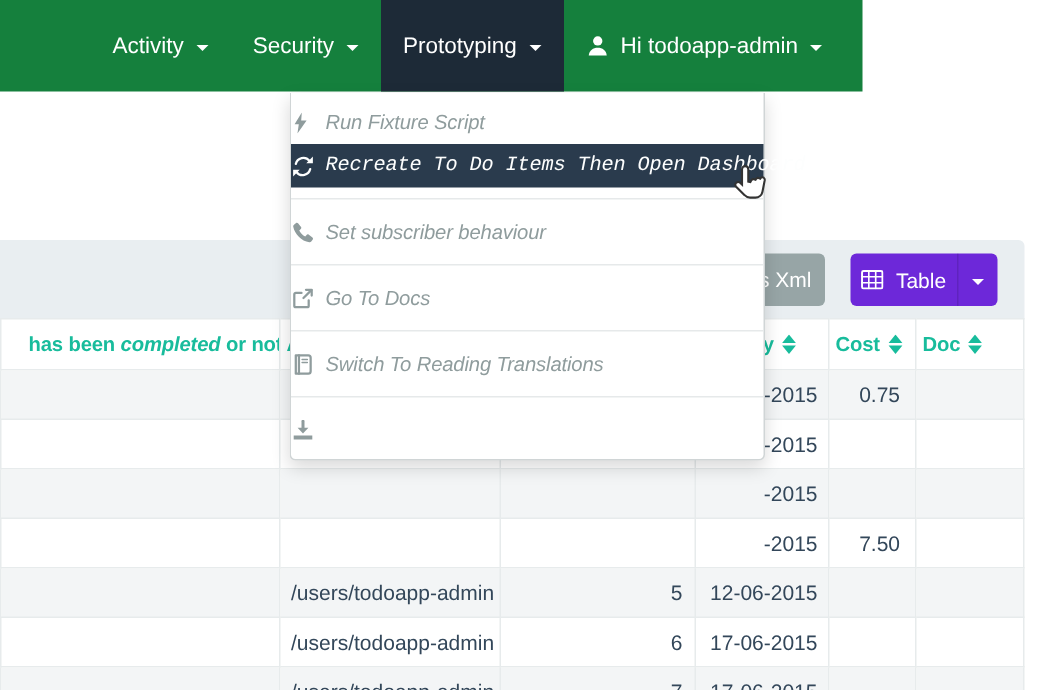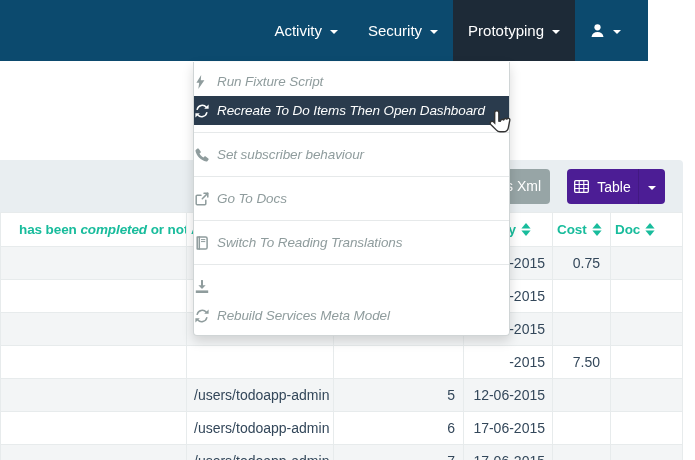--- a/index.html
+++ b/index.html
@@ -1,32 +1,32 @@
 <!DOCTYPE html>
 <html><head>
 <meta charset="utf-8">
 <style>
   * { margin:0; padding:0; box-sizing:border-box; }
   html,body { background:#fff; }
   body { font-family:"Liberation Sans", sans-serif; }
   .stage { position:relative; width:695px; height:460px; overflow:hidden; background:#fff; }
 
   
-  .navbar { position:absolute; top:0; left:0; width:648px; height:61px; background:#0c4a6e; z-index:20; }
+  .navbar { position:absolute; top:0; left:0; width:575px; height:61px; background:#15803d; z-index:20; }
   .nav-items { position:absolute; top:0; right:12px; height:61px; display:flex; align-items:stretch; }
   .nav-item { display:flex; align-items:center; gap:8px; padding:0 15px; color:#fff; font-size:15px; cursor:pointer; text-decoration:none; white-space:nowrap; }
   .nav-item.active { background:#1d2a37; }
   .caret { display:inline-block; width:0; height:0; border-left:4px solid transparent; border-right:4px solid transparent; border-top:4px solid currentColor; margin-top:2px; }
   .nav-item svg { width:15px; height:15px; }
 
   
   .panel-heading { position:absolute; top:160px; left:0; width:683px; height:52px; background:#e9eef1; border-radius:0 4px 0 0; z-index:5; }
   .btn { border:none; border-radius:4px; color:#fff; font-size:14px; font-family:inherit; cursor:pointer; }
   .btn-xml { position:absolute; top:9px; left:455px; width:95px; height:35px; background:#97a5a6; text-align:right; padding-right:9px; line-height:35px; }
-  .btn-table { position:absolute; top:9px; left:567px; width:98px; height:35px; background:#4c1d95; display:flex; align-items:stretch; padding:0; }
+  .btn-table { position:absolute; top:9px; left:567px; width:98px; height:35px; background:#6d28d9; display:flex; align-items:stretch; padding:0; }
   .btn-table-main { flex:1; display:flex; align-items:center; justify-content:center; gap:8px; font-size:14px; color:#fff; }
   .btn-table-caret { width:27px; display:flex; align-items:center; justify-content:center; border-left:1px solid rgba(0,0,0,.12); color:#fff; }
   .btn-table svg { width:15px; height:13px; }
 
   
   table.items { position:absolute; top:212px; left:0; width:682px; border-collapse:collapse; table-layout:fixed; background:#fff; z-index:1; }
   .items th, .items td { border:1px solid #e7ebec; overflow:hidden; white-space:nowrap; }
   .items th { height:34px; color:#18bc9c; font-size:13.5px; font-weight:600; letter-spacing:-0.1px; text-align:left; padding:0 4px; cursor:pointer; }
   .items th em { font-style:italic; font-weight:700; }
   .items td { height:33px; font-size:14px; color:#33475a; padding:0 6px; }
@@ -36,21 +36,21 @@
   .items td.cell-at { padding-left:7px; }
   .items td.cell-num { text-align:right; padding-right:8px; }
   .items td.cell-due { text-align:right; padding-right:7px; }
   .items td.cell-cost { text-align:right; padding-right:10px; }
   .sort { width:10px; height:13px; vertical-align:-2px; margin-left:5px; fill:#18bc9c; }
 
   
   .dropdown { position:absolute; top:62px; left:193px; width:317px; background:#fff; border:1px solid #d0d5d6; border-top:none; border-radius:0 0 4px 4px; box-shadow:0 5px 12px rgba(0,0,0,.15); padding:5px 0; z-index:30; }
   .menu-item { height:29px; display:flex; align-items:center; gap:8px; padding:0 1px; color:#8f9c9d; font-style:italic; font-size:13.5px; letter-spacing:-0.1px; white-space:nowrap; cursor:pointer; }
   .menu-item svg { width:14px; height:14px; flex:none; }
-  .menu-item.active { background:#2a3b4d; color:#fdfefe; }
+  .menu-item.active { background:#2a3b4d; color:#fdfefe;font-family:Liberation Mono, monospace; }
   .menu-divider { height:1px; background:#e6e9ea; margin:7px 0; }
 
   .icon-stroke { fill:none; stroke:currentColor; stroke-width:1.5; stroke-linecap:round; stroke-linejoin:round; }
   .icon-fill { fill:currentColor; }
 
   
   .cursor { position:absolute; top:109px; left:487px; width:26px; height:30px; z-index:40; pointer-events:none; }
 </style>
 </head>
 <body>
@@ -222,20 +222,21 @@
         <i class="caret"></i>
       </a>
       <a class="nav-item active">
         <span>Prototyping</span>
         <i class="caret"></i>
       </a>
       <a class="nav-item">
         <svg viewBox="0 0 14 14" style="fill:#fff">
             <use href="#def-user"></use>
           </svg>
+        <span>Hi todoapp-admin</span>
         <i class="caret"></i>
       </a>
     </div>
   </nav>
 
   <div class="dropdown">
     <div class="menu-item">
       <svg viewBox="0 0 14 14">
           <use href="#def-bolt"></use>
         </svg>
@@ -266,26 +267,20 @@
       <svg viewBox="0 0 14 14">
           <use href="#def-book"></use>
         </svg>
       <span>Switch To Reading Translations</span>
     </div>
     <div class="menu-divider"></div>
     <div class="menu-item">
       <svg viewBox="0 0 14 14">
           <use href="#def-download"></use>
         </svg>
-    </div>
-    <div class="menu-item">
-      <svg viewBox="0 0 14 14">
-          <use href="#def-refresh"></use>
-        </svg>
-      <span>Rebuild Services Meta Model</span>
     </div>
   </div>
 
   <svg class="cursor" viewBox="0 0 22 26">
     <path d="M8.2 1.5c1 0 1.8.8 1.8 1.8v7.2l1.2.2.6-1c.3-.5.9-.8 1.5-.6l.9.3.3-.5c.3-.5 1-.7 1.5-.5l.9.4.2-.3c.4-.6 1.2-.7 1.8-.3.5.4.7.9.6 1.5l-1.3 6.6c-.4 2-2.1 3.4-4.1 3.4H11c-1.2 0-2.3-.5-3.1-1.4L3 13.4c-.6-.7-.6-1.7.1-2.3.6-.6 1.6-.6 2.2 0l1.1 1.1V3.3c0-1 .8-1.8 1.8-1.8z" fill="#ffffff" stroke="#333333" stroke-width="1.2"></path>
   </svg>
 
 </div>
 
 </body></html>

